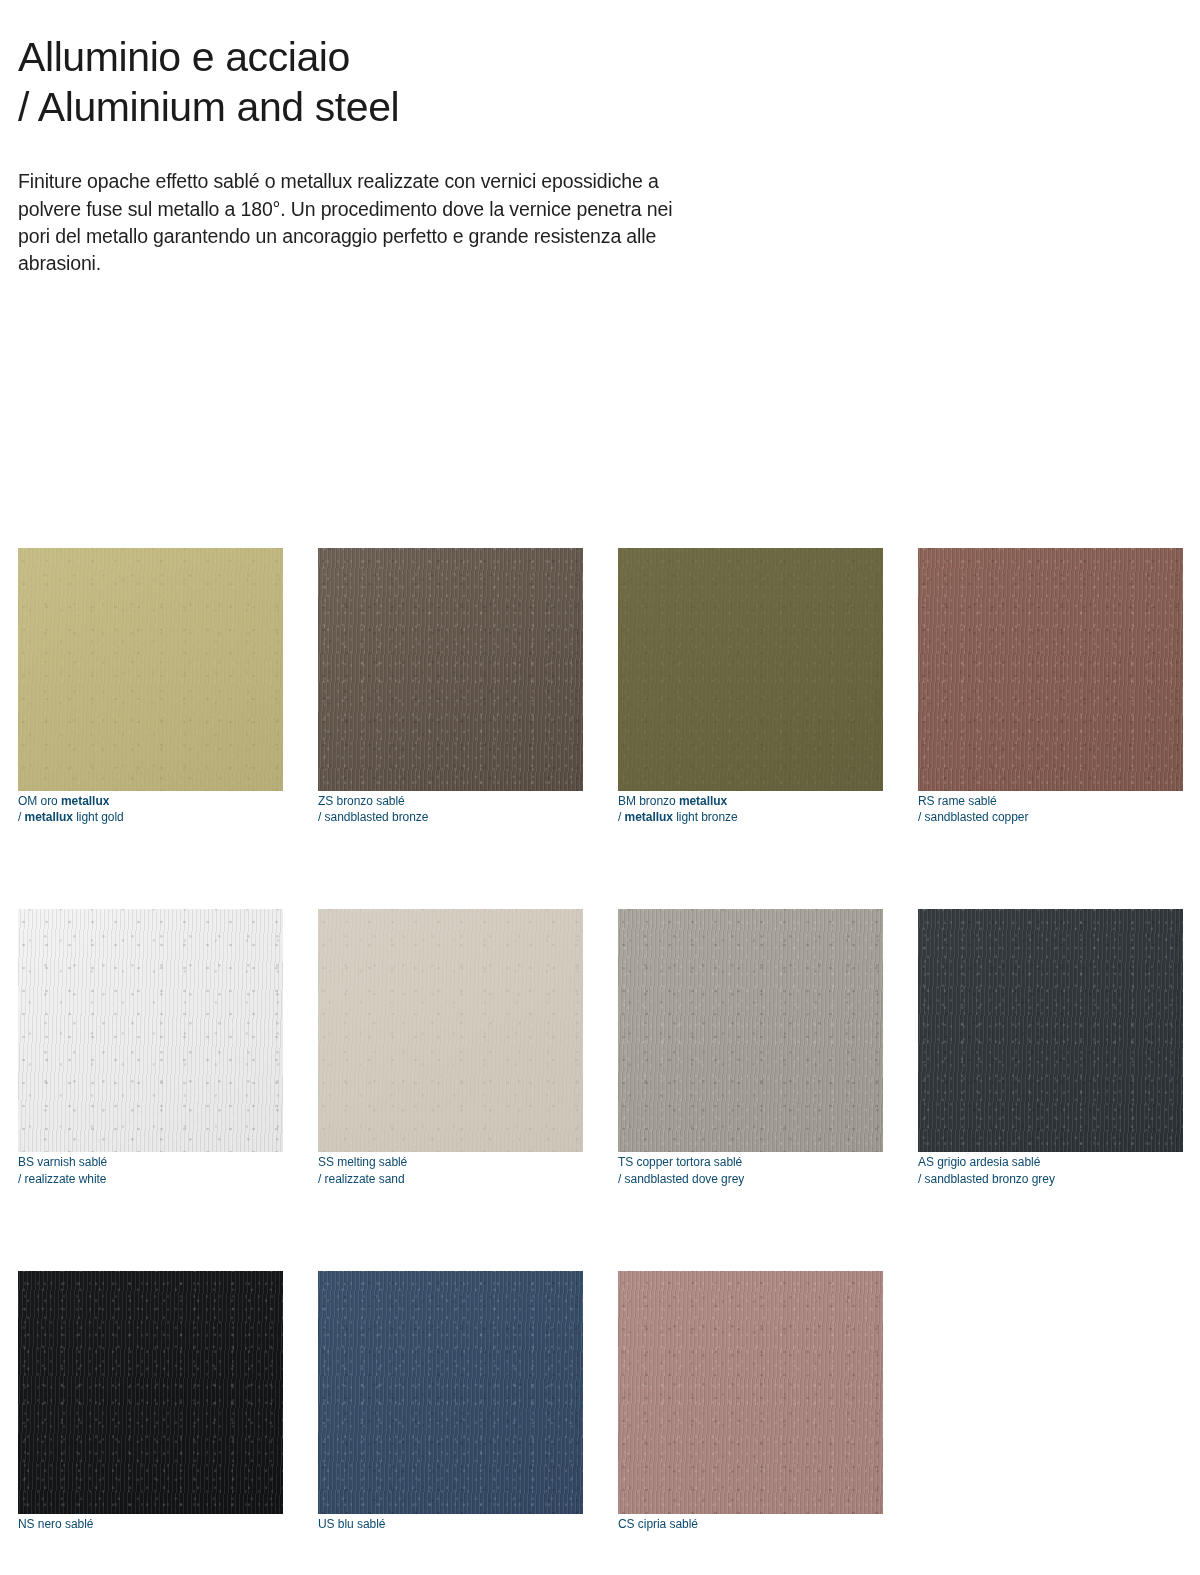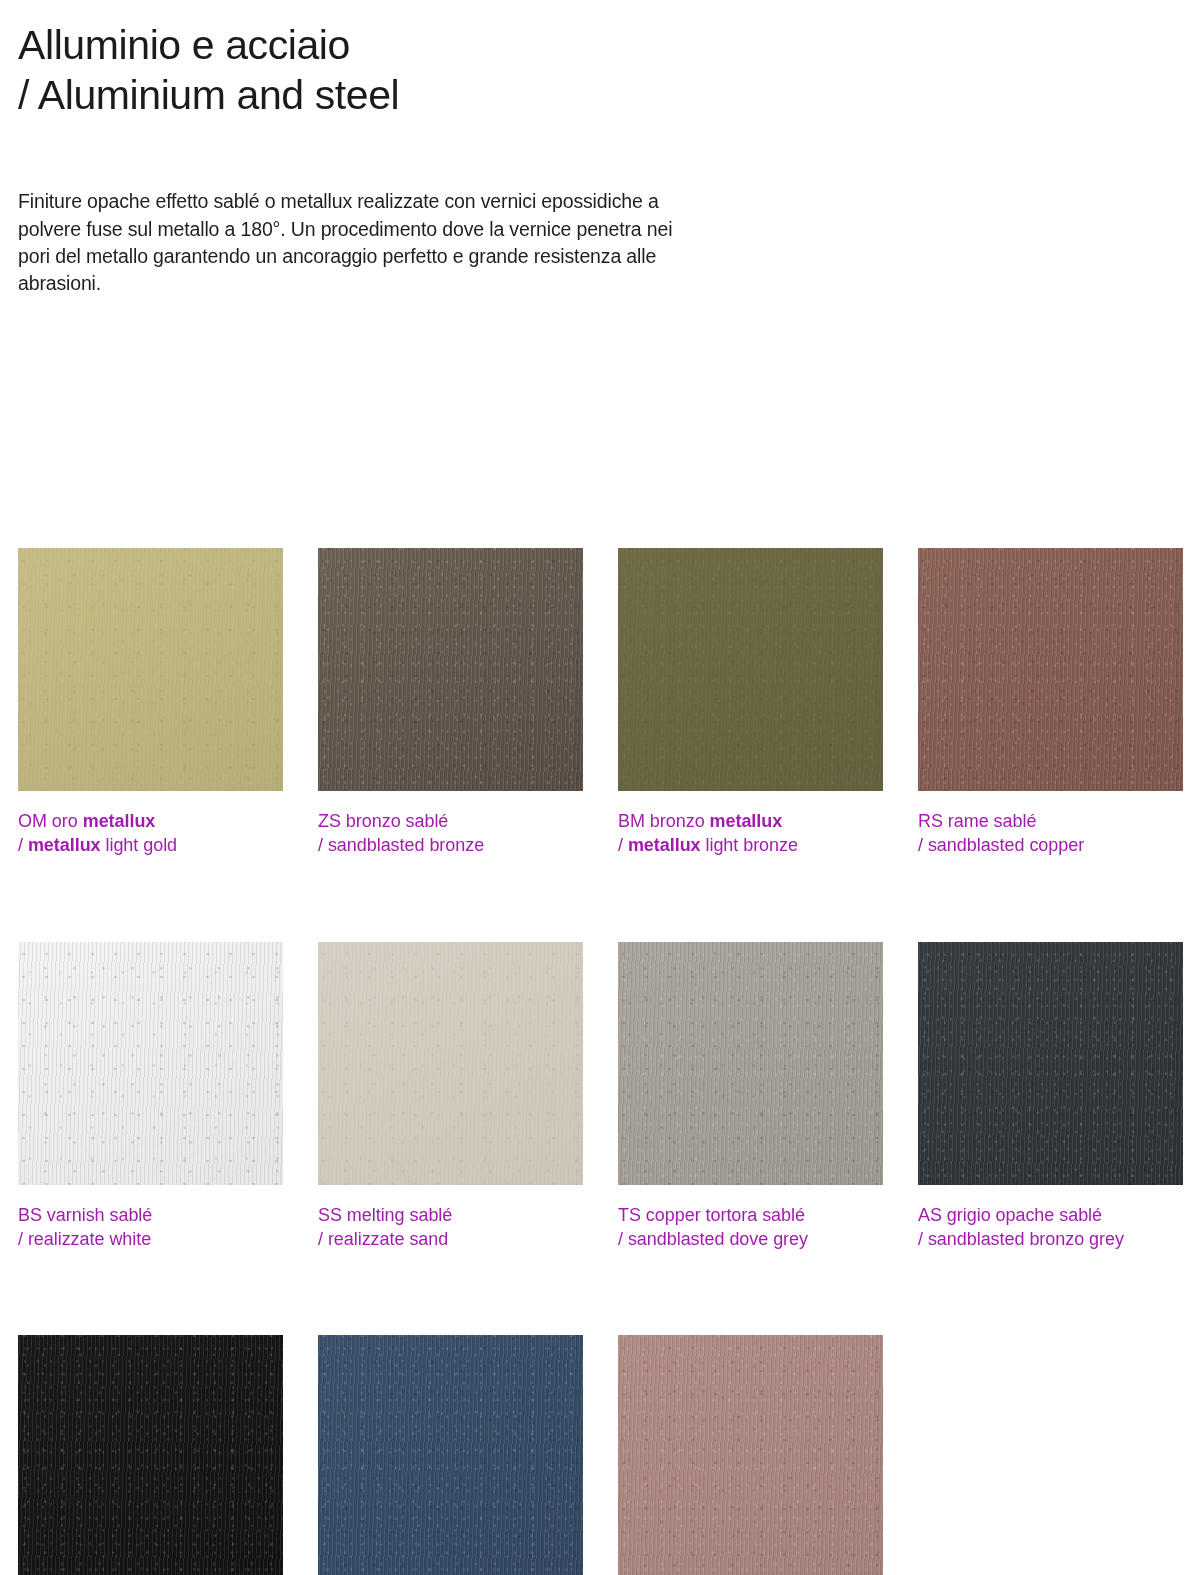--- a/index.html
+++ b/index.html
@@ -13,37 +13,37 @@
     font-family: "Liberation Sans", sans-serif;
     color: #1a1a1a;
     -webkit-font-smoothing: antialiased;
     overflow: hidden;
   }
   .page {
     position: relative;
     width: 1108px;
     height: 1575px;
     box-sizing: border-box;
-    padding: 0 18px;
+    padding: 12px 18px;
   }
 
   
   .page-title {
     margin: 0;
     padding-top: 20px;
     font-size: 41px;
     line-height: 1.22;
     font-weight: 400;
     letter-spacing: -0.4px;
     color: #1b1b1b;
     white-space: pre-line;
   }
 
   .intro {
-    margin-top: 68px;
+    margin-top: 36px;
     max-width: 672px;
   }
   .intro p {
     margin: 0;
     font-size: 19.5px;
     line-height: 1.41;
     color: #1f1f1f;
     letter-spacing: -0.15px;
   }
   .intro p + p {
@@ -100,24 +100,24 @@
       radial-gradient(circle at 22% 79%, rgba(0,0,0,0.10) 0 1.0px, rgba(0,0,0,0) 1.5px);
     background-size: 17px 17px, 23px 23px, 19px 19px, 29px 29px, 13px 13px, 31px 31px;
     opacity: 0.9;
   }
   .swatch-chip.grain-soft::before { opacity: 0.32; }
   .swatch-chip.grain-soft::after  { opacity: 0.40; }
   .swatch-chip.grain-strong::before { opacity: 1; }
   .swatch-chip.grain-strong::after  { opacity: 1; }
 
   .swatch-caption {
-    margin-top: 18px;
-    font-size: 18px;
+    margin-top: 2px;
+    font-size: 12px;
     line-height: 1.35;
-    color: #a21caf;
+    color: #0c4a6e;
     letter-spacing: -0.05px;
   }
   .swatch-caption .line {
     display: block;
     white-space: nowrap;
   }
   .swatch-caption b {
     font-weight: 700;
   }
 </style>
@@ -179,21 +179,21 @@
       <div class="swatch-cell">
         <div class="swatch-chip grain-strong" style="background: linear-gradient(150deg, rgb(170, 165, 157) 0%, rgb(157, 152, 143) 100%);"></div>
         <div class="swatch-caption">
           <span class="line">TS copper tortora sablé</span>
           <span class="line">/ sandblasted dove grey</span>
         </div>
       </div>
       <div class="swatch-cell">
         <div class="swatch-chip grain-strong" style="background: linear-gradient(150deg, rgb(53, 59, 63) 0%, rgb(43, 49, 53) 100%);"></div>
         <div class="swatch-caption">
-          <span class="line">AS grigio opache sablé</span>
+          <span class="line">AS grigio ardesia sablé</span>
           <span class="line">/ sandblasted bronzo grey</span>
         </div>
       </div>
       <div class="swatch-cell">
         <div class="swatch-chip grain-strong" style="background: linear-gradient(150deg, rgb(23, 25, 27) 0%, rgb(16, 18, 20) 100%);"></div>
         <div class="swatch-caption">
           <span class="line">NS nero sablé</span>
         </div>
       </div>
       <div class="swatch-cell">

